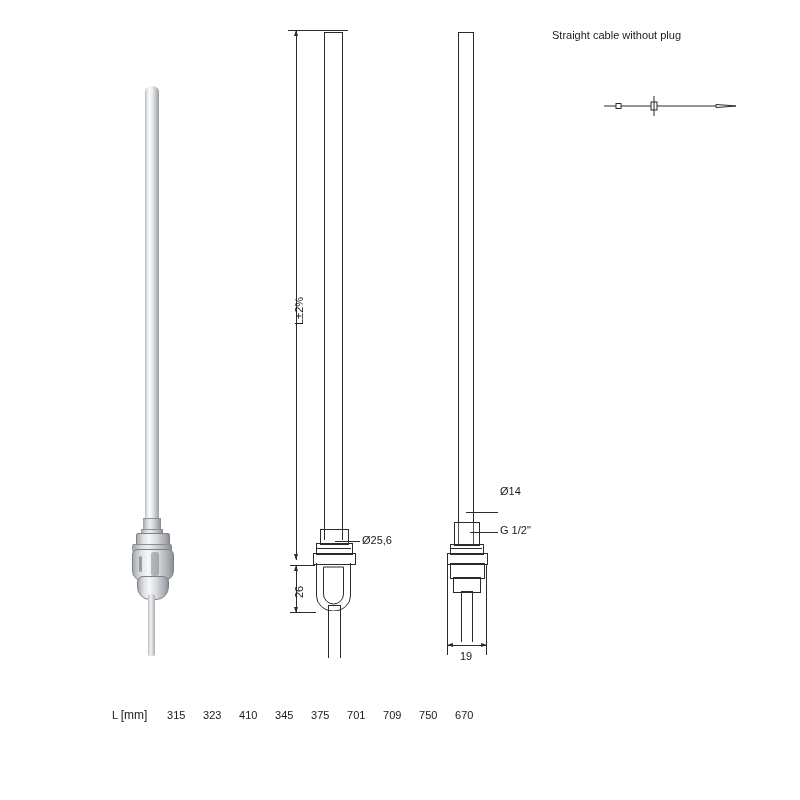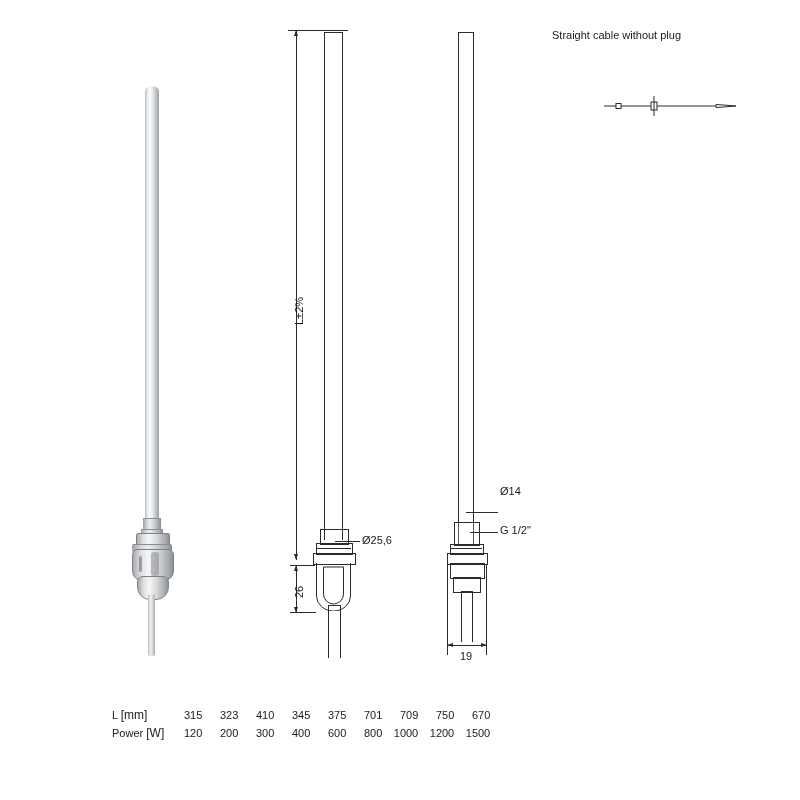--- a/index.html
+++ b/index.html
@@ -259,31 +259,16 @@
         <td class="val">315</td>
         <td class="val">323</td>
         <td class="val">410</td>
         <td class="val">345</td>
         <td class="val">375</td>
         <td class="val">701</td>
         <td class="val">709</td>
         <td class="val">750</td>
         <td class="val">670</td>
       </tr>
-      <tr>
-        <td class="rowhead">
-          <span>Power</span>
-          <span class="unit">[W]</span>
-        </td>
-        <td class="val">120</td>
-        <td class="val">200</td>
-        <td class="val">300</td>
-        <td class="val">400</td>
-        <td class="val">600</td>
-        <td class="val">800</td>
-        <td class="val">1000</td>
-        <td class="val">1200</td>
-        <td class="val">1500</td>
-      </tr>
     </tbody>
   </table>
 
 </div>
 
 </body></html>

